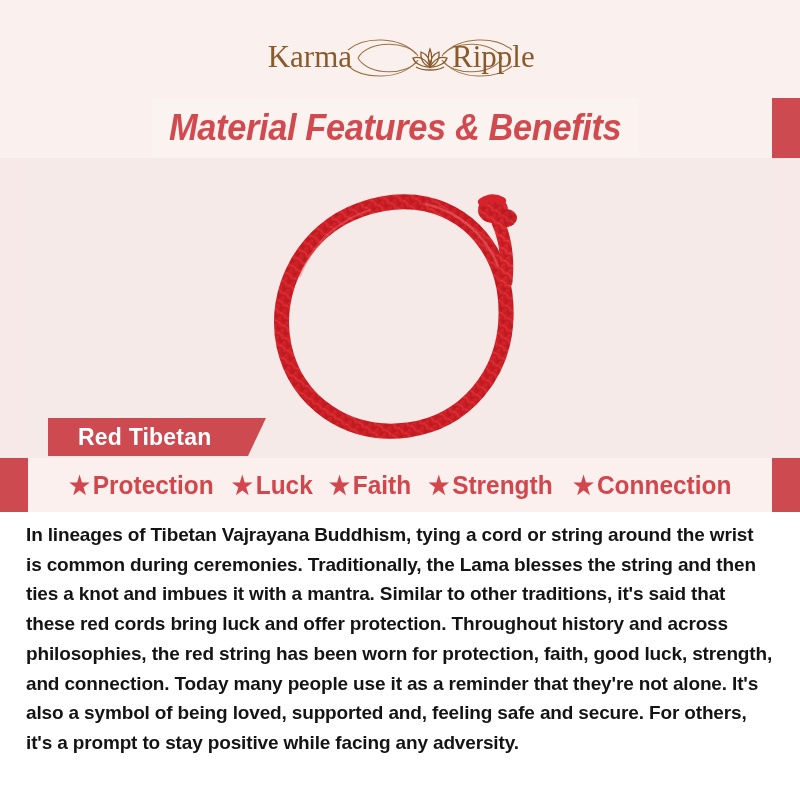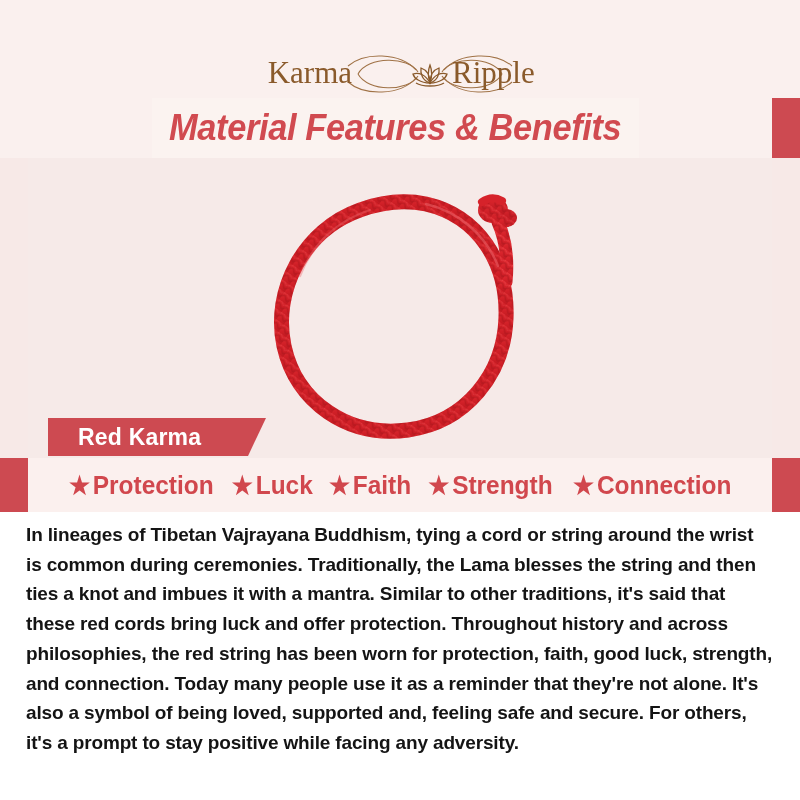--- a/index.html
+++ b/index.html
@@ -26,21 +26,21 @@
     background:#cd4a51;
     clip-path: polygon(0 18px, 18px 0, 28px 0, 28px 316px, 0 316px);
   }
 
   
   .header{
     position:absolute; top:0; left:0; width:800px; height:98px;
     background:#faf0ee;
   }
   .logo{
-    position:absolute; top:50px; left:50%; transform:translateX(-50%);
+    position:absolute; top:34px; left:50%; transform:translateX(-50%);
     display:flex; justify-content:center;
     width:320px; height:48px;
   }
   .logo-svg{ display:block; }
 
   
   .title-band{
     position:absolute; top:98px; left:152px;
     width:487px; height:60px;
     background:#fbf3f0;
@@ -185,21 +185,21 @@
         <ellipse cx="276" cy="52" rx="11" ry="9" fill="url(#braid)"></ellipse>
         <ellipse cx="276" cy="52" rx="11" ry="9" fill="#9e1219" opacity="0.18"></ellipse>
         <path d="M252 36 q10 -7 20 -1" stroke="#d6222a" stroke-width="8" fill="none" stroke-linecap="round"></path>
         <path d="M268 56 C 276 74, 278 96, 276 116" stroke="url(#braid)" stroke-width="13" fill="none" stroke-linecap="round"></path>
       </g>
     </svg>
   </div>
 </div>
 
 <div class="ribbon">
-  <span class="ribbon-text">Red Karma</span>
+  <span class="ribbon-text">Red Tibetan</span>
 </div>
 
 <div class="benefits">
   <div class="benefit">
     <span class="star">★</span>
     <span class="blabel">Protection</span>
   </div>
   <div class="benefit">
     <span class="star">★</span>
     <span class="blabel">Luck</span>

